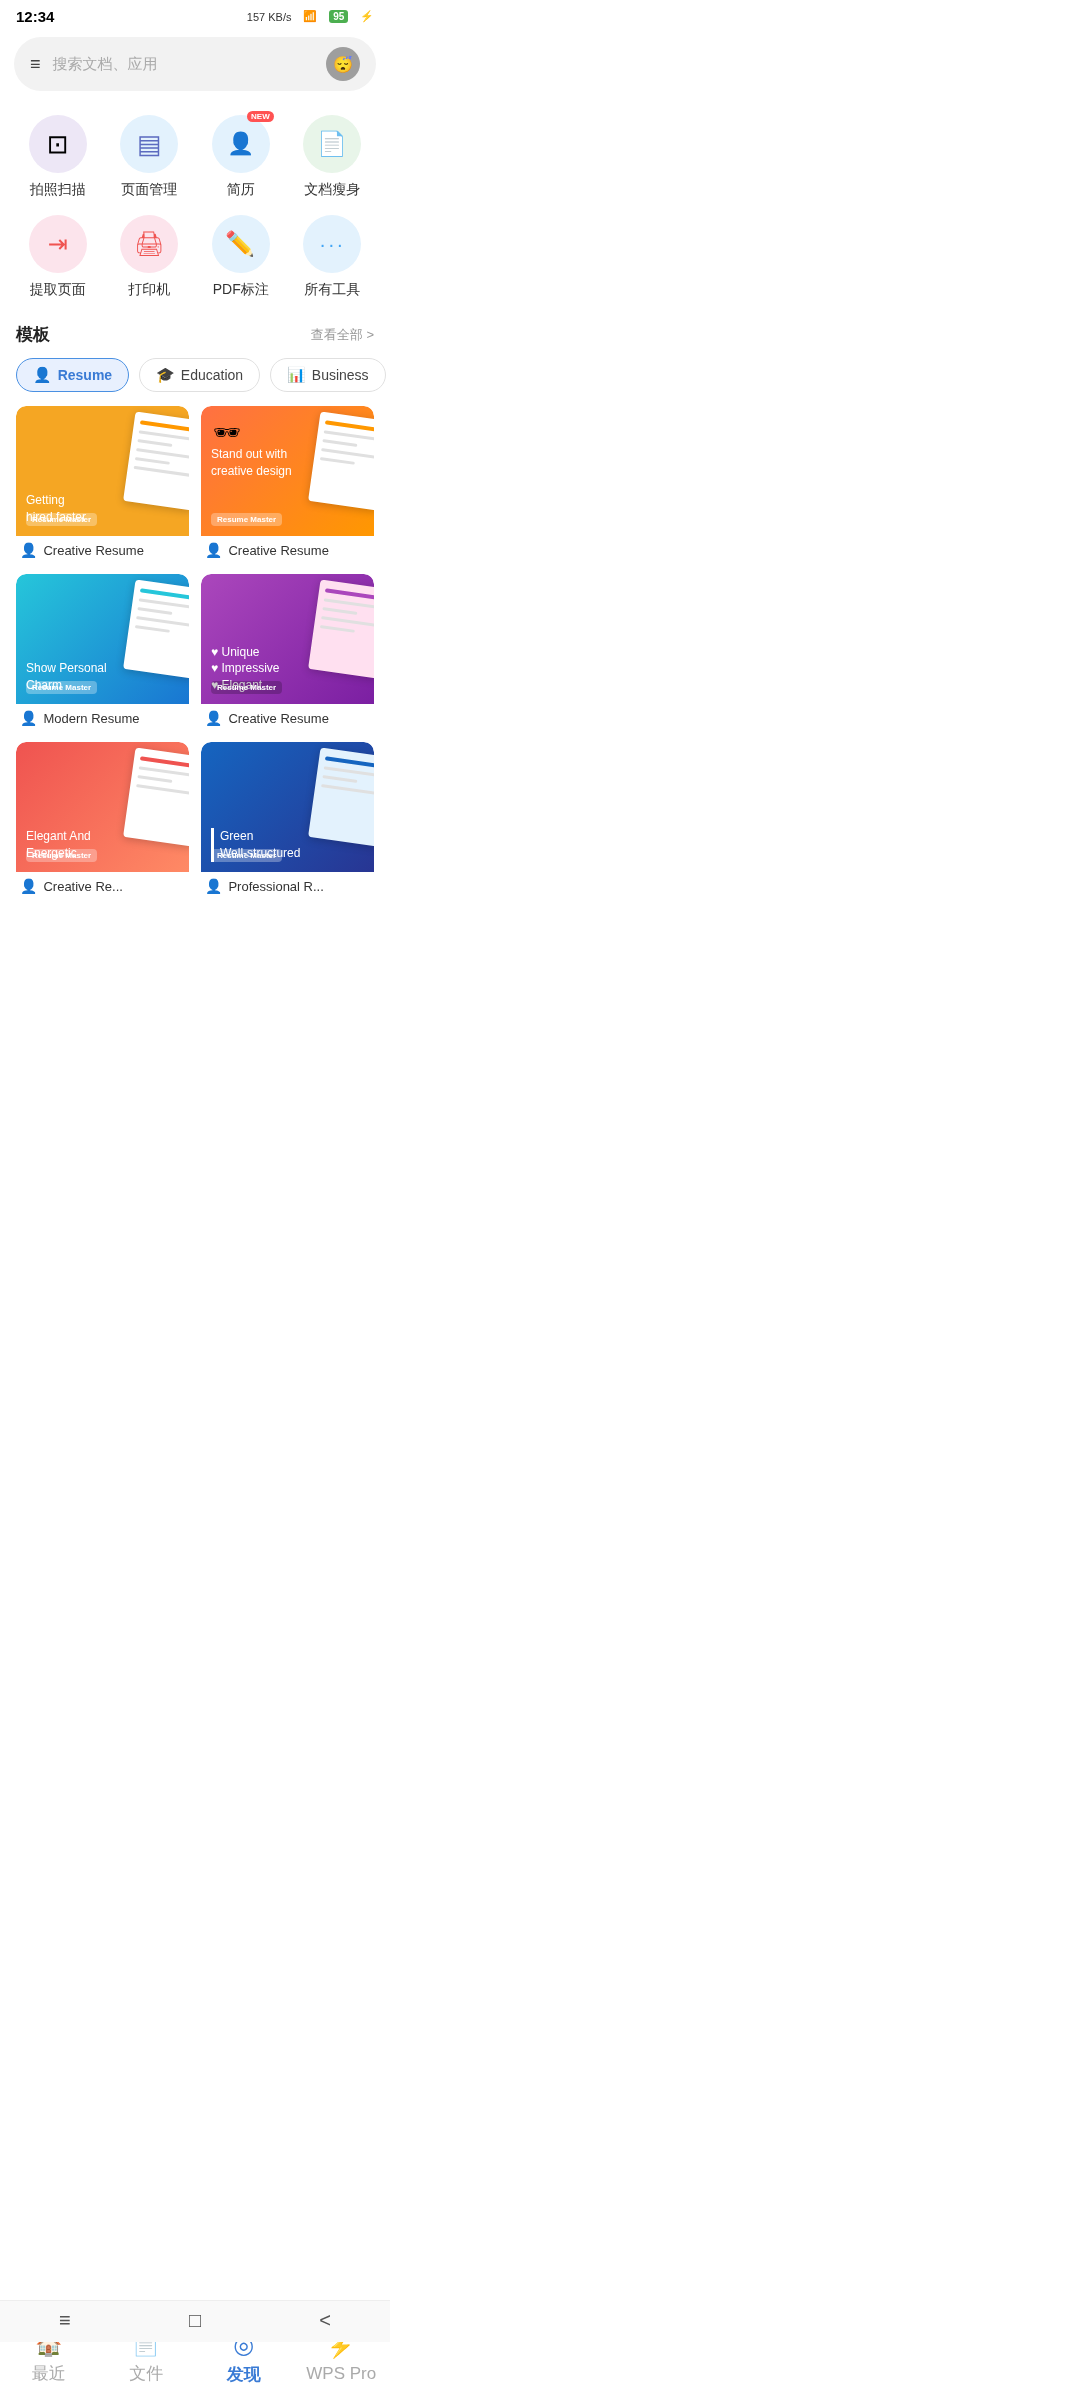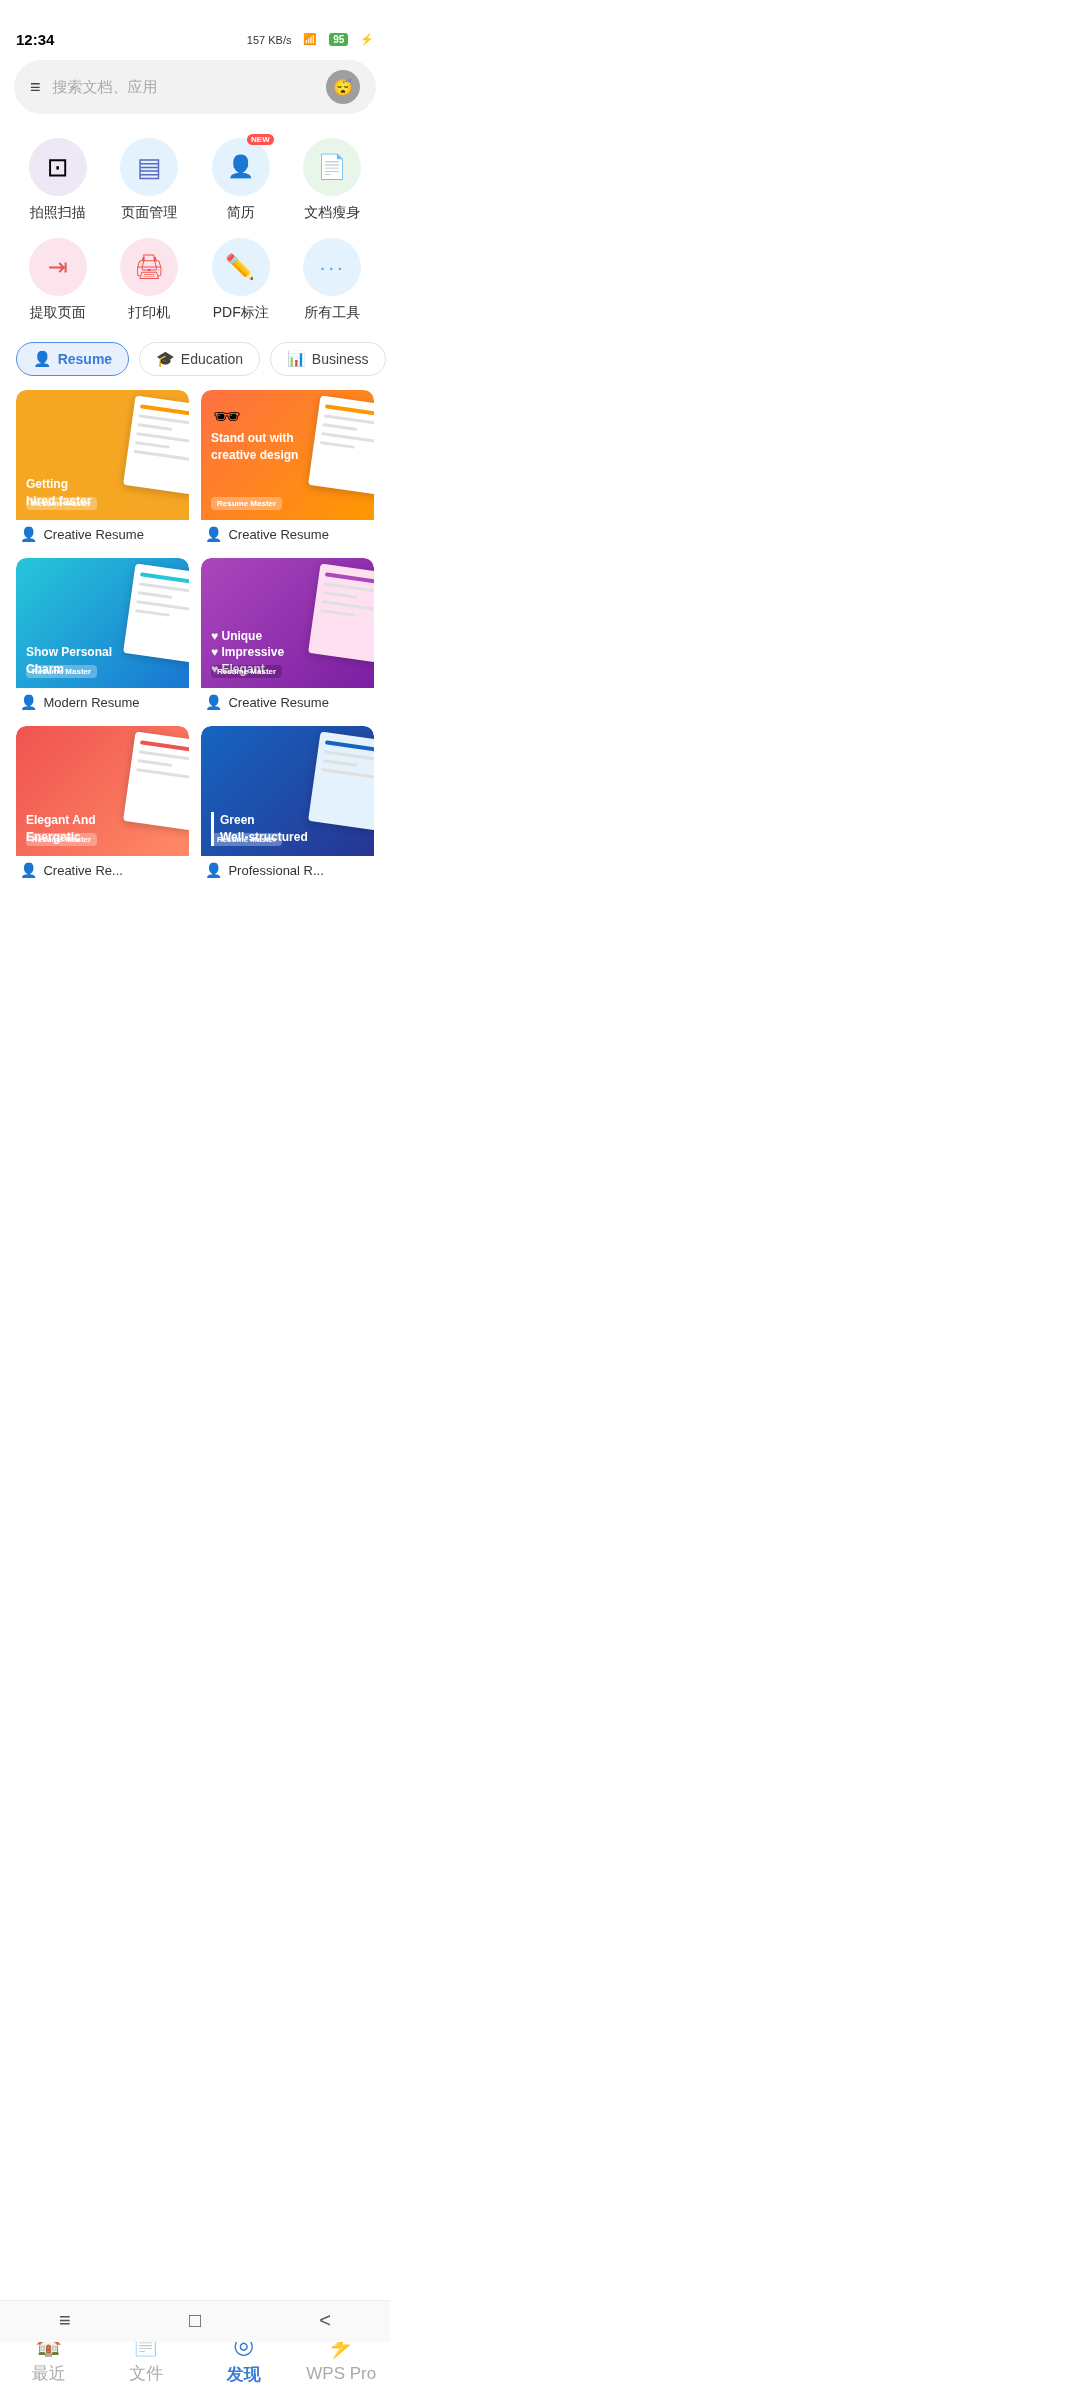--- a/index.html
+++ b/index.html
@@ -13,21 +13,20 @@
       position: relative;
     }
 
     
     .status-bar {
       display: flex;
       justify-content: space-between;
       align-items: center;
       padding: 8px 16px 4px;
       background: #fff;
-      margin-top: 23px;
     }
     .status-time {
       font-size: 15px;
       font-weight: 600;
       color: #000;
     }
     .status-icons {
       display: flex;
       align-items: center;
       gap: 12px;
@@ -188,21 +187,21 @@
       position: relative;
       overflow: hidden;
       border-radius: 10px 10px 0 0;
     }
     .template-thumb-text {
       position: absolute;
       left: 10px;
       bottom: 10px;
       color: #fff;
       font-size: 12px;
-      font-weight: 700;
+      font-weight: 400;
       line-height: 1.4;
     }
     .template-thumb-badge {
       position: absolute;
       bottom: 10px;
       left: 10px;
       background: rgba(255,255,255,0.3);
       color: #fff;
       font-size: 8px;
       padding: 2px 6px;
@@ -396,20 +395,24 @@
       <span class="tool-label">PDF标注</span>
     </div>
     <div class="tool-item">
       <div class="tool-icon-wrap" style="background:#e3f2fd;">
         <span style="font-size:20px; color:#42a5f5; letter-spacing:2px;">···</span>
       </div>
       <span class="tool-label">所有工具</span>
     </div>
   </div>
 
+  <div class="section-header">
+    <span class="section-title">模板</span>
+    <span class="section-more">查看全部 &gt;</span>
+  </div>
 
   <div class="category-tabs">
     <div class="cat-tab active">
       <span class="cat-tab-icon">👤</span>
       <span>Resume</span>
     </div>
     <div class="cat-tab">
       <span class="cat-tab-icon">🎓</span>
       <span>Education</span>
     </div>

